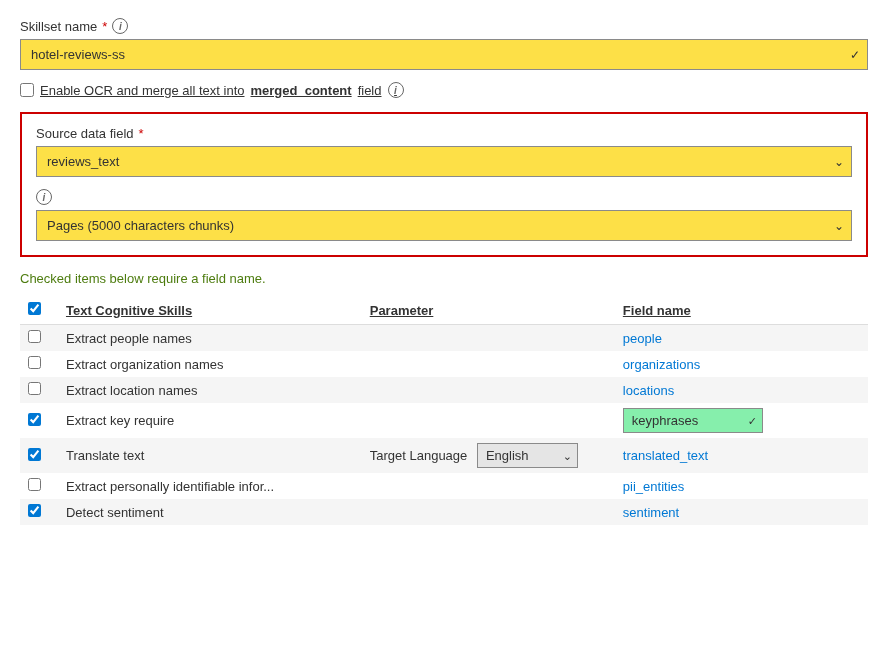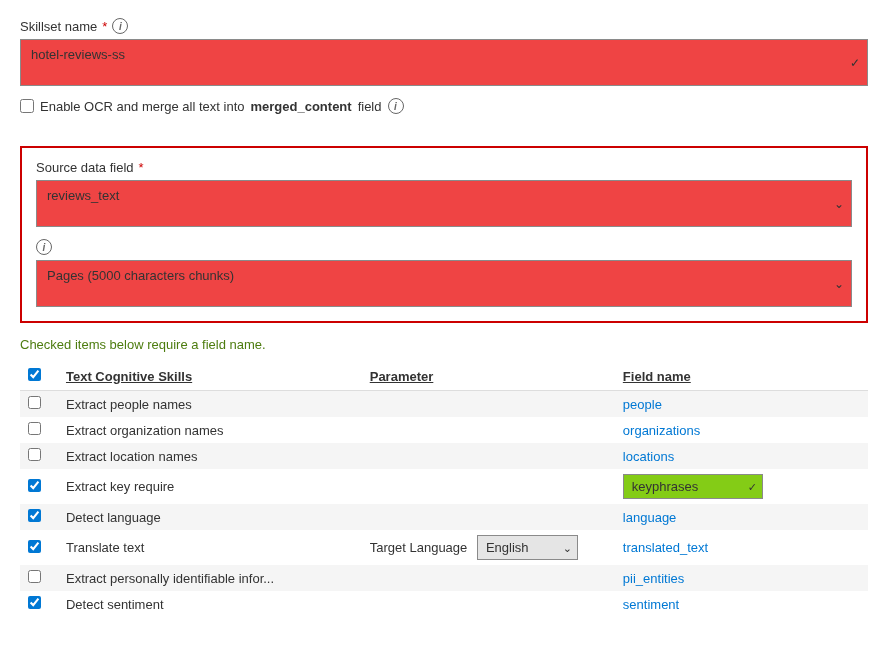--- a/index.html
+++ b/index.html
@@ -37,24 +37,24 @@
       font-weight: bold;
     }
 
     .select-wrapper {
       position: relative;
       margin-bottom: 12px;
     }
     .select-control {
       width: 100%;
       border: 1px solid #8a8a8a;
-      padding: 7px 30px 23px 10px;
-      font-size: 13px;
-      color: #333;
-      background: #ef4444;
+      padding: 7px 30px 7px 10px;
+      font-size: 13px;
+      color: #333;
+      background: #fde047;
       appearance: none;
       cursor: pointer;
       outline: none;
     }
     .select-arrow {
       position: absolute;
       right: 8px;
       top: 50%;
       transform: translateY(-50%);
       font-size: 12px;
@@ -159,21 +159,21 @@
     .field-name-select-wrapper {
       position: relative;
       display: inline-block;
       min-width: 130px;
     }
     .field-name-select {
       border: 1px solid #8a8a8a;
       padding: 4px 24px 4px 8px;
       font-size: 13px;
       color: #333;
-      background: #84cc16;
+      background: #86efac;
       appearance: none;
       cursor: pointer;
       outline: none;
       width: 140px;
     }
     .field-name-select-arrow {
       position: absolute;
       right: 6px;
       top: 50%;
       transform: translateY(-50%);
@@ -190,21 +190,21 @@
     <span>Skillset name</span>
     <span class="required">*</span>
     <span class="info-icon">i</span>
   </div>
   <div class="select-wrapper">
     <select class="select-control"><option value="hotel-reviews-ss">hotel-reviews-ss</option></select>
     <span class="select-arrow">✓</span>
   </div>
 </div>
 
-<div class="checkbox-row" style="margin-bottom:32px;">
+<div class="checkbox-row" style="margin-bottom:14px;text-decoration:underline;">
   <input type="checkbox" class="cb-blue" style="">
   <span>Enable OCR and merge all text into </span>
     <strong>merged_content</strong>
     <span> field</span>
   <span class="info-icon">i</span>
 </div>
 
 <div class="red-border-section">
 
   <div class="field-label">
@@ -258,26 +258,20 @@
         <td><span class="field-name-text">locations</span></td>
       </tr>
       <tr>
         <td><input type="checkbox" class="cb-blue" checked="" style=""></td>
         <td>Extract key require</td>
         <td></td>
         <td><div class="field-name-select-wrapper"><select class="field-name-select"><option>keyphrases</option></select><span class="field-name-select-arrow">✓</span></div></td>
       </tr>
       <tr>
         <td><input type="checkbox" class="cb-blue" checked="" style=""></td>
-        <td>Detect language</td>
-        <td></td>
-        <td><span class="field-name-text">language</span></td>
-      </tr>
-      <tr>
-        <td><input type="checkbox" class="cb-blue" checked="" style=""></td>
         <td>Translate text</td>
         <td><span style="margin-right: 6px;">Target Language </span><div class="inline-select-wrapper"><select class="inline-select"><option>English</option><option>French</option><option>Spanish</option><option>German</option><option>Italian</option><option>Portuguese</option></select><span class="inline-select-arrow">⌄</span></div></td>
         <td><span class="field-name-text">translated_text</span></td>
       </tr>
       <tr>
         <td><input type="checkbox" class="cb-blue" style=""></td>
         <td>Extract personally identifiable infor...</td>
         <td></td>
         <td><span class="field-name-text">pii_entities</span></td>
       </tr>

